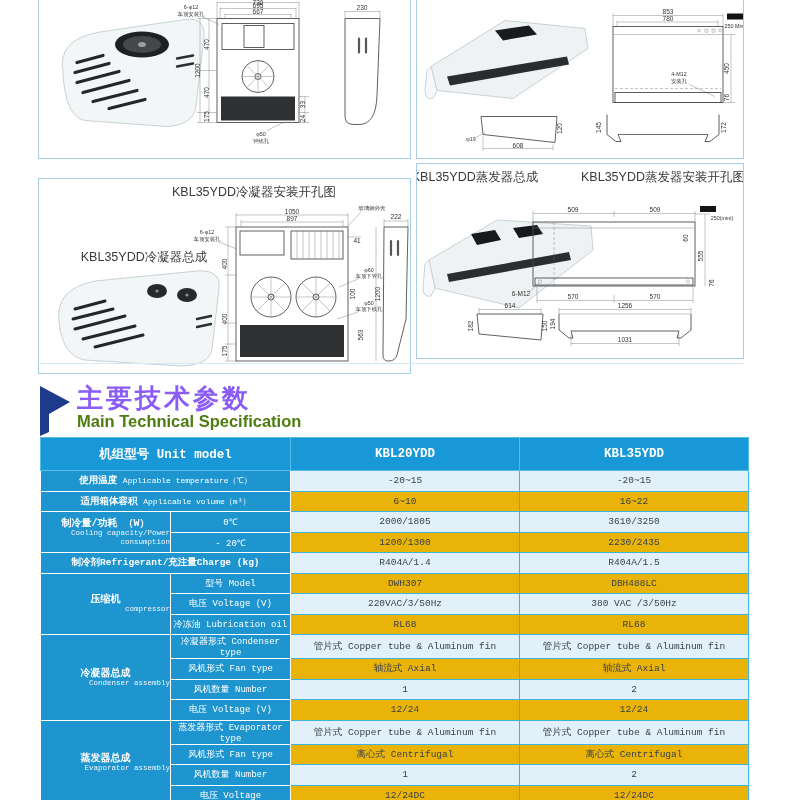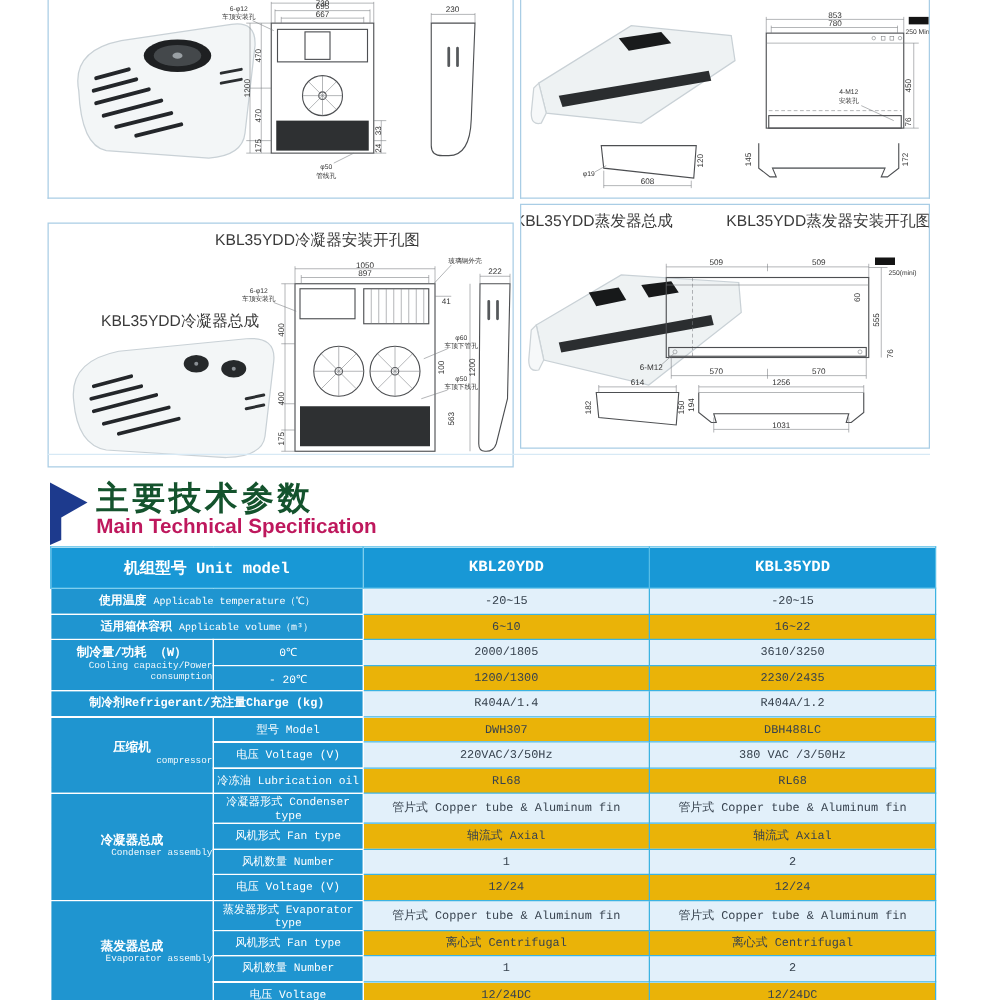--- a/index.html
+++ b/index.html
@@ -18,22 +18,22 @@
 
   svg .ln{stroke:#4d4f52;fill:none;stroke-width:.9;}
   svg .thin{stroke:#7a7d80;fill:none;stroke-width:.45;}
   svg .dim{font-size:6.5px;fill:#333;text-anchor:middle;}
   svg .dim2{font-size:5.4px;fill:#333;text-anchor:middle;}
   svg .cap{font-size:12.5px;fill:#3a3a3a;text-anchor:middle;}
 
   
   #heading{position:absolute;left:40px;top:381px;}
   #flag{position:absolute;left:0;top:3px;}
-  #title-cn{position:absolute;left:37px;top:0;font-size:26px;font-weight:bold;color:#14532d;letter-spacing:3px;white-space:nowrap;}
-  #title-en{position:absolute;left:37px;top:31px;font-size:16.5px;font-weight:bold;color:#be185d;white-space:nowrap;}
+  #title-cn{position:absolute;left:37px;top:0;font-size:26px;font-weight:bold;color:#8b5cf6;letter-spacing:3px;white-space:nowrap;}
+  #title-en{position:absolute;left:37px;top:31px;font-size:16.5px;font-weight:bold;color:#4d7c0f;white-space:nowrap;}
 
   
   #spec{position:absolute;left:40px;top:437px;width:708px;border-collapse:collapse;table-layout:fixed;}
   #spec td,#spec th{padding:0;text-align:center;vertical-align:middle;overflow:hidden;font-family:Liberation Mono, monospace;}
   #spec th{height:32px;background:#1898d6;color:#fff;font-size:12.5px;font-weight:bold;
            border:1px solid #55bde7;}
   #spec td{height:19.5px;font-size:9.5px;}
   #spec td.lbl,#spec td.grp,#spec td.sub{background:#1f95d0;color:#fff;border:1px solid rgba(255,255,255,.85);}
   #spec td.lbl .cn{font-weight:bold;font-size:9.5px;}
   #spec td.lbl .en,#spec td.sub .en{font-size:8px;margin-top:36px;}
@@ -313,21 +313,21 @@
       <td class="val">3610/3250</td>
     </tr>
     <tr>
       <td class="sub">- 20℃</td>
       <td class="val">1200/1300</td>
       <td class="val">2230/2435</td>
     </tr>
     <tr class="alt">
       <td colspan="2" class="lbl"><span class="cn">制冷剂Refrigerant/充注量Charge (kg)</span></td>
       <td class="val">R404A/1.4</td>
-      <td class="val">R404A/1.2</td>
+      <td class="val">R404A/1.5</td>
     </tr>
     <tr>
       <td rowspan="3" class="grp">
             <div class="cn">压缩机</div>
             <div class="en">compressor</div>
           </td>
       <td class="sub">型号 Model</td>
       <td class="val">DWH307</td>
       <td class="val">DBH488LC</td>
     </tr>

